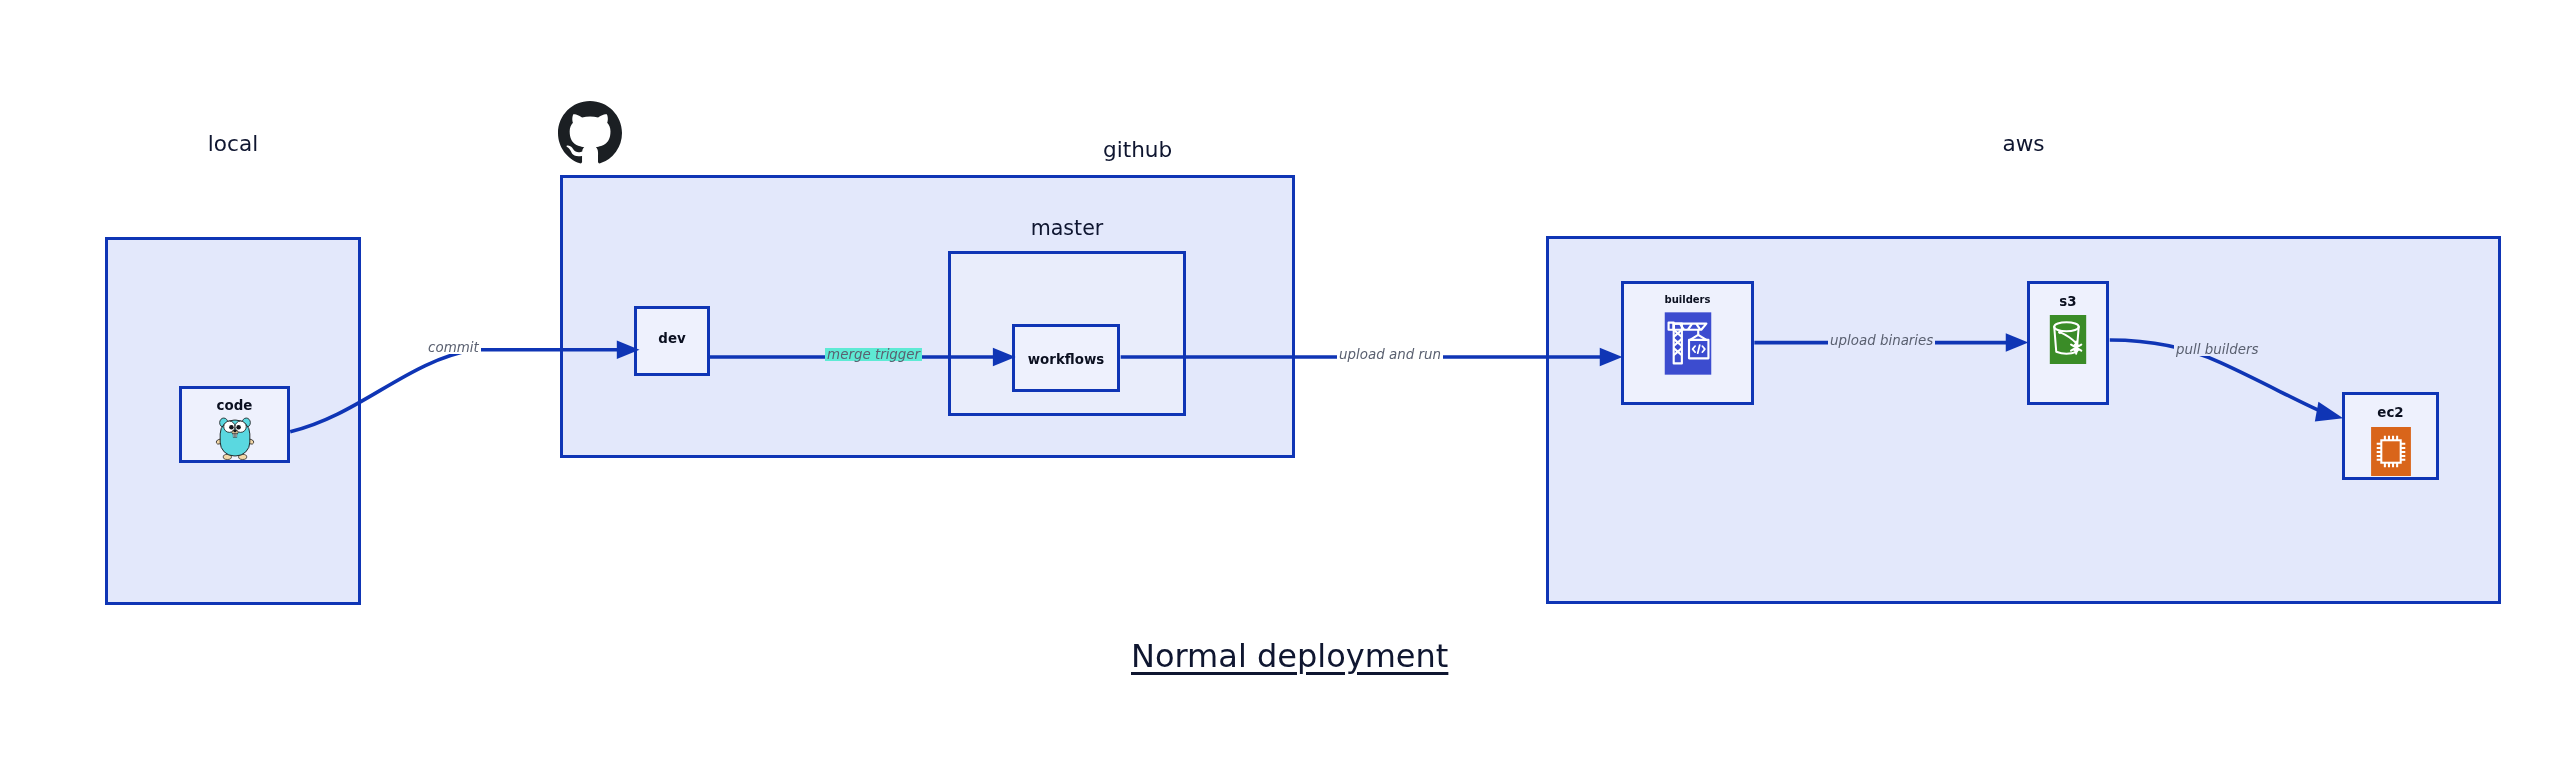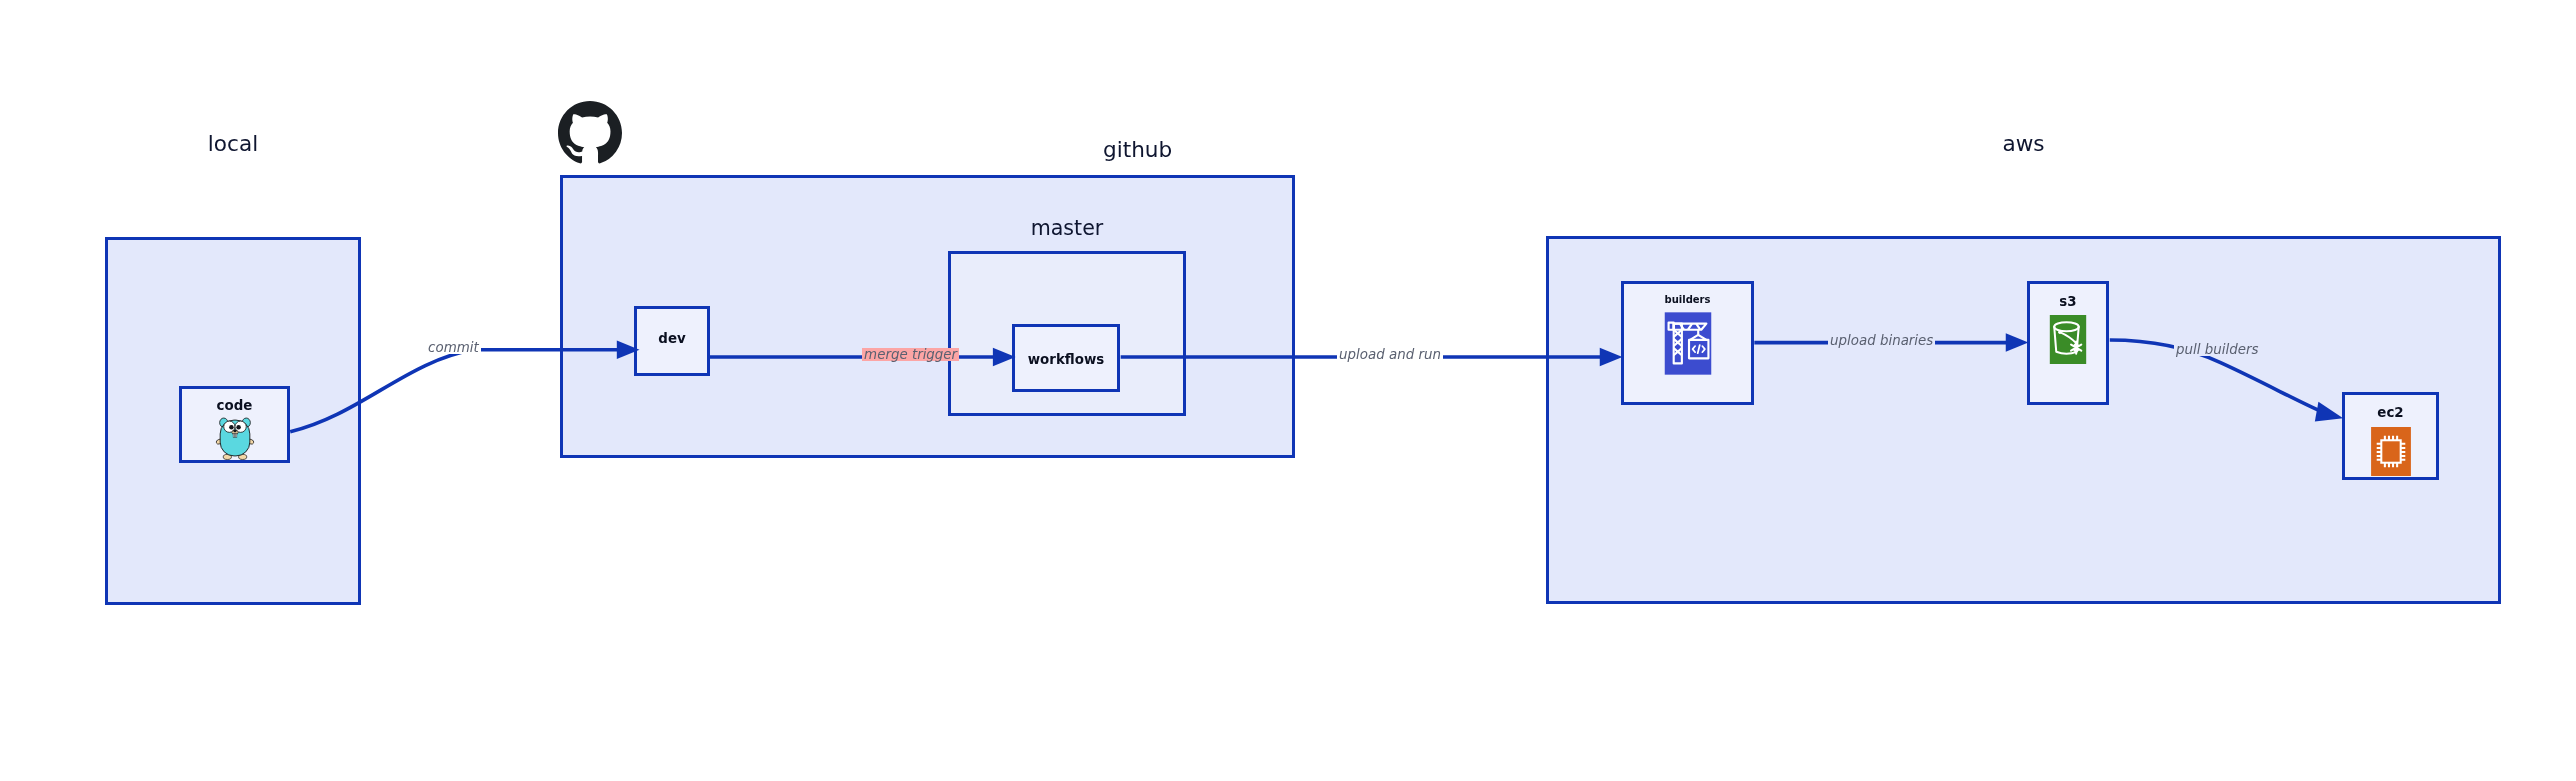--- a/index.html
+++ b/index.html
@@ -250,23 +250,24 @@
 
     <path class="edge-path" d="M 3405 665 L 3896 665"></path>
     <polygon class="arrow-head" points="3893,647 3937,665 3893,683"></polygon>
 
     <path class="edge-path" d="M 4095 660 C 4180 660, 4250 676, 4310 704 C 4400 745, 4470 785, 4520 805"></path>
     <polygon class="arrow-head" points="4500,780 4548,812 4493,818"></polygon>
   </svg>
 
   <div class="edge-label" style="left:426px; top:341px; font-size:13.4px; background:#ffffff; padding:0 2.1px;">commit</div>
 
-  <div class="edge-label" style="left:825px; top:348px; font-size:13.4px; background:#fca5a5; padding:0 2.1px;margin-left:37px;">merge trigger</div>
+  <div class="edge-label" style="left:825px; top:348px; font-size:13.4px; background:#5eead4; padding:0 2.1px;">merge trigger</div>
 
   <div class="edge-label" style="left:1337px; top:348px; font-size:13.4px; background:#ffffff; padding:0 2.1px;">upload and run</div>
 
   <div class="edge-label" style="left:1828px; top:334px; font-size:13.4px; background:#e3e8fb; padding:0 2.1px;">upload binaries</div>
 
   <div class="edge-label" style="left:2174px; top:343px; font-size:13.4px; background:#e3e8fb; padding:0 2.1px;">pull builders</div>
 
+  <div id="diagram-title" style="left:1131px; top:637px; font-size:32px;">Normal deployment</div>
 
 </div>
 
 
 </body></html>

